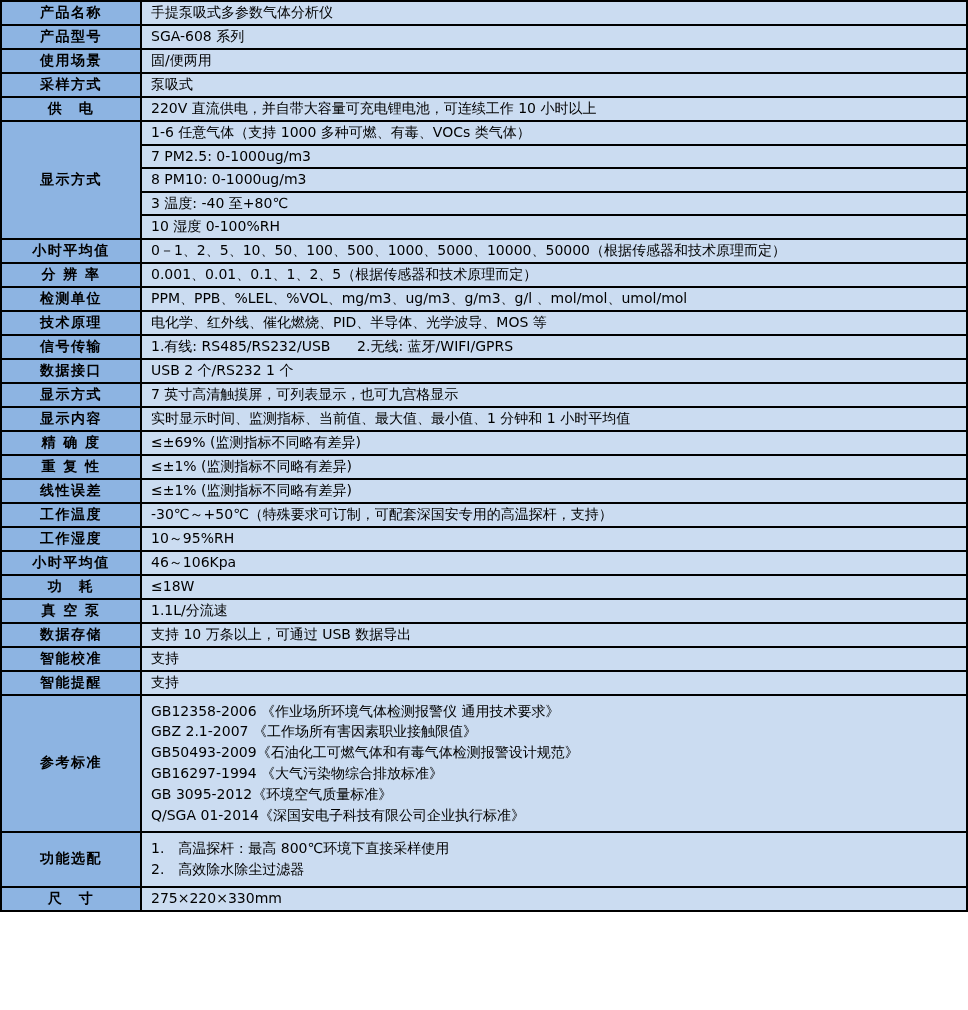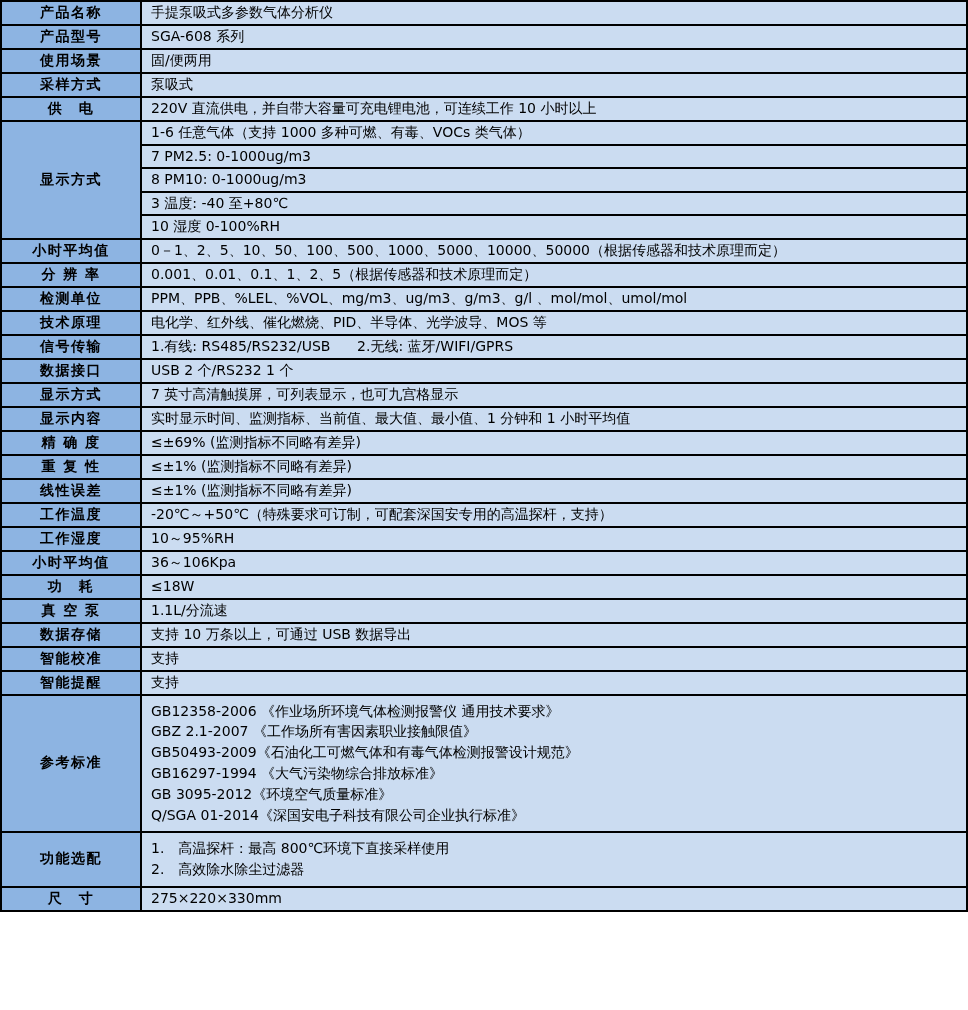--- a/index.html
+++ b/index.html
@@ -141,29 +141,29 @@
         <tr class="unit">
           <td class="label">重 复 性</td>
           <td class="value">≤±1% (监测指标不同略有差异)</td>
         </tr>
         <tr class="unit">
           <td class="label">线性误差</td>
           <td class="value">≤±1% (监测指标不同略有差异)</td>
         </tr>
         <tr class="unit">
           <td class="label">工作温度</td>
-          <td class="value">-20℃～+50℃（特殊要求可订制，可配套深国安专用的高温探杆，支持）</td>
+          <td class="value">-30℃～+50℃（特殊要求可订制，可配套深国安专用的高温探杆，支持）</td>
         </tr>
         <tr class="unit">
           <td class="label">工作湿度</td>
           <td class="value">10～95%RH</td>
         </tr>
         <tr class="unit">
           <td class="label">小时平均值</td>
-          <td class="value">36～106Kpa</td>
+          <td class="value">46～106Kpa</td>
         </tr>
         <tr class="unit">
           <td class="label">功　耗</td>
           <td class="value">≤18W</td>
         </tr>
         <tr class="unit">
           <td class="label">真 空 泵</td>
           <td class="value">1.1L/分流速</td>
         </tr>
         <tr class="unit">

